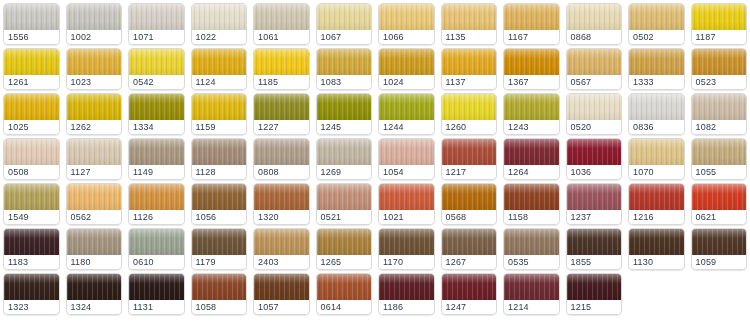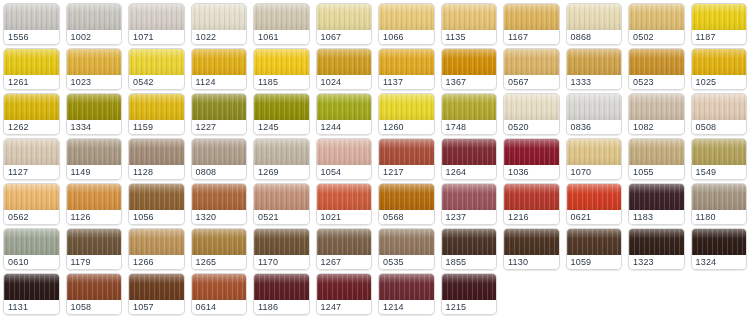--- a/index.html
+++ b/index.html
@@ -196,20 +196,26 @@
       </div>
     </div>
     <div class="swatch-cell">
       <div class="swatch-card">
         <div class="swatch-color" style="background-color: rgb(240, 199, 26);"></div>
         <div class="swatch-label">1185</div>
       </div>
     </div>
     <div class="swatch-cell">
       <div class="swatch-card">
+        <div class="swatch-color" style="background-color: rgb(207, 169, 61);"></div>
+        <div class="swatch-label">1083</div>
+      </div>
+    </div>
+    <div class="swatch-cell">
+      <div class="swatch-card">
         <div class="swatch-color" style="background-color: rgb(203, 156, 33);"></div>
         <div class="swatch-label">1024</div>
       </div>
     </div>
     <div class="swatch-cell">
       <div class="swatch-card">
         <div class="swatch-color" style="background-color: rgb(224, 168, 35);"></div>
         <div class="swatch-label">1137</div>
       </div>
     </div>
@@ -281,21 +287,21 @@
     </div>
     <div class="swatch-cell">
       <div class="swatch-card">
         <div class="swatch-color" style="background-color: rgb(230, 214, 42);"></div>
         <div class="swatch-label">1260</div>
       </div>
     </div>
     <div class="swatch-cell">
       <div class="swatch-card">
         <div class="swatch-color" style="background-color: rgb(176, 168, 46);"></div>
-        <div class="swatch-label">1748</div>
+        <div class="swatch-label">1243</div>
       </div>
     </div>
     <div class="swatch-cell">
       <div class="swatch-card">
         <div class="swatch-color" style="background-color: rgb(230, 220, 196);"></div>
         <div class="swatch-label">0520</div>
       </div>
     </div>
     <div class="swatch-cell">
       <div class="swatch-card">
@@ -424,20 +430,26 @@
       </div>
     </div>
     <div class="swatch-cell">
       <div class="swatch-card">
         <div class="swatch-color" style="background-color: rgb(179, 107, 12);"></div>
         <div class="swatch-label">0568</div>
       </div>
     </div>
     <div class="swatch-cell">
       <div class="swatch-card">
+        <div class="swatch-color" style="background-color: rgb(142, 67, 35);"></div>
+        <div class="swatch-label">1158</div>
+      </div>
+    </div>
+    <div class="swatch-cell">
+      <div class="swatch-card">
         <div class="swatch-color" style="background-color: rgb(153, 84, 92);"></div>
         <div class="swatch-label">1237</div>
       </div>
     </div>
     <div class="swatch-cell">
       <div class="swatch-card">
         <div class="swatch-color" style="background-color: rgb(180, 57, 43);"></div>
         <div class="swatch-label">1216</div>
       </div>
     </div>
@@ -467,21 +479,21 @@
     </div>
     <div class="swatch-cell">
       <div class="swatch-card">
         <div class="swatch-color" style="background-color: rgb(108, 84, 57);"></div>
         <div class="swatch-label">1179</div>
       </div>
     </div>
     <div class="swatch-cell">
       <div class="swatch-card">
         <div class="swatch-color" style="background-color: rgb(187, 147, 89);"></div>
-        <div class="swatch-label">1266</div>
+        <div class="swatch-label">2403</div>
       </div>
     </div>
     <div class="swatch-cell">
       <div class="swatch-card">
         <div class="swatch-color" style="background-color: rgb(168, 129, 62);"></div>
         <div class="swatch-label">1265</div>
       </div>
     </div>
     <div class="swatch-cell">
       <div class="swatch-card">

